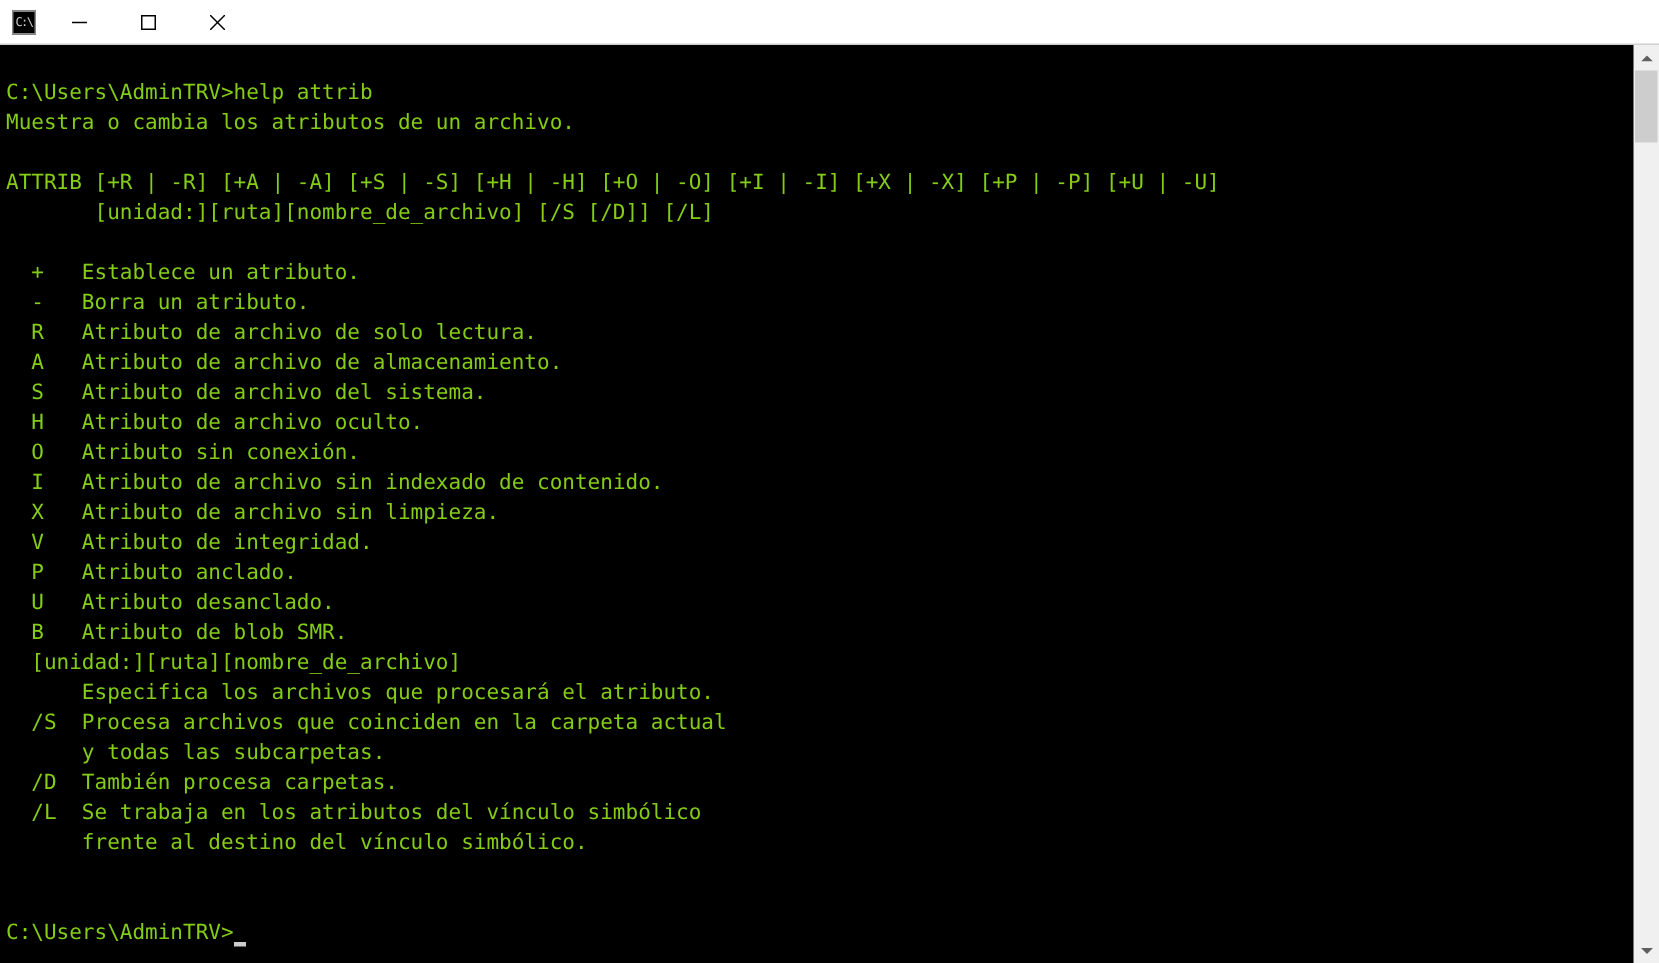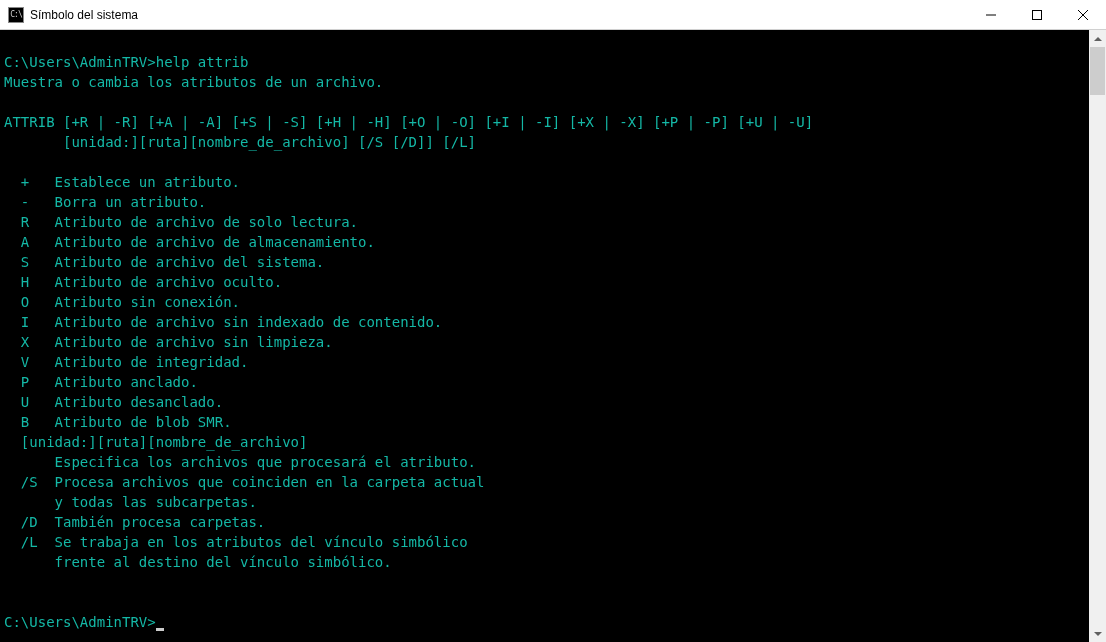--- a/index.html
+++ b/index.html
@@ -59,21 +59,21 @@
     .win-btn svg { width: 10px; height: 10px; }
     .terminal-wrap {
       flex: 1;
       display: flex;
       background: #000000;
       overflow: hidden;
     }
     .terminal {
       flex: 1;
       background: #000000;
-      color: #14b8a6;
+      color: #84cc16;
       font-family: Consolas, "Lucida Console", monospace;
       font-size: 14px;
       line-height: 20px;
       padding: 2px 0 2px 4px;
       white-space: pre;
       overflow: hidden;
       position: relative;
     }
     .scrollbar {
       width: 17px;
@@ -107,21 +107,20 @@
       background: #cccccc;
       vertical-align: bottom;
       margin-bottom: 1px;
     }
   </style>
 </head>
 <body>
 
 <div class="titlebar">
   <div class="titlebar-icon">C:\</div>
-  <div class="titlebar-title">Símbolo del sistema</div>
   <div class="window-controls">
     <button class="win-btn" aria-label="minimize">
       <svg viewBox="0 0 10 10">
           <line x1="0" y1="5" x2="10" y2="5" stroke="#000" stroke-width="1"></line>
         </svg>
     </button>
     <button class="win-btn" aria-label="maximize">
       <svg viewBox="0 0 10 10">
           <rect x="0.5" y="0.5" width="9" height="9" fill="none" stroke="#000" stroke-width="1"></rect>
         </svg>

